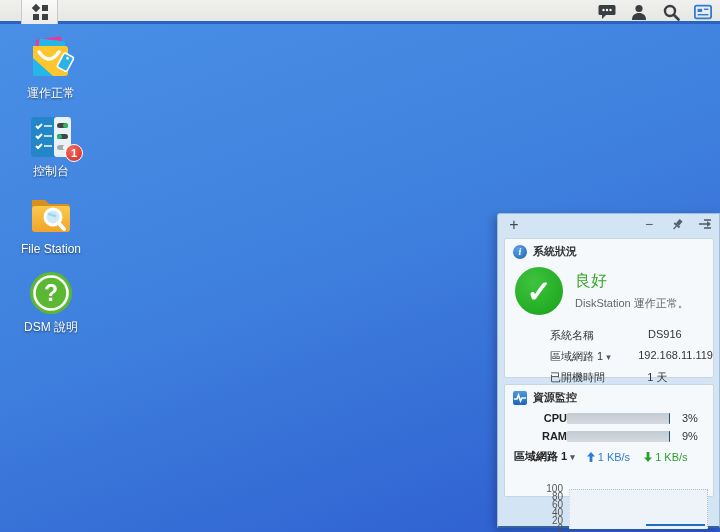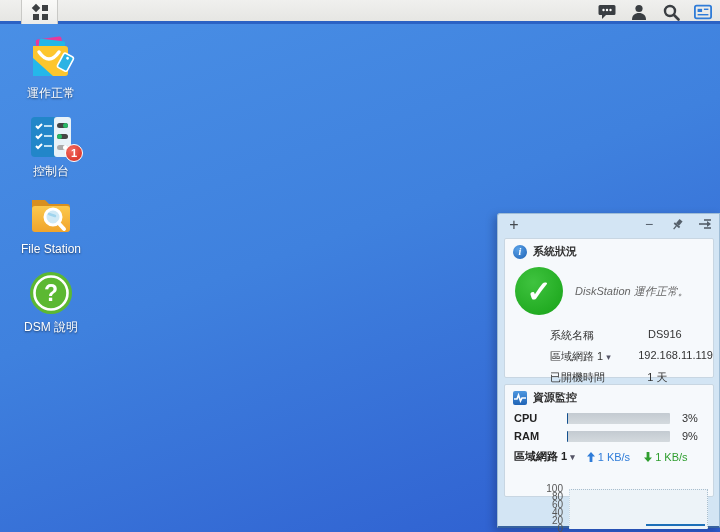--- a/index.html
+++ b/index.html
@@ -90,29 +90,29 @@
   }
 
   .health-status { display:flex; align-items:center; gap:12px; padding:4px 8px 2px 10px; }
   .check-circle {
     width:48px; height:48px; border-radius:50%;
     background:radial-gradient(circle at 38% 32%, #3fc33f, #17a217);
     display:flex; align-items:center; justify-content:center;
     color:#fff; font-size:30px; font-weight:bold;
   }
   .status-word { font-size:16px; color:#3aa62e; margin-bottom:4px; }
-  .status-detail { font-size:11px; color:#666;font-style:italic; }
+  .status-detail { font-size:11px; color:#666; }
 
   .kv-rows { margin-top:8px;margin-left:36px; }
   .kv-row { display:flex; padding:3px 0 3px 9px; font-size:11px; }
   .kv-label { width:98px; color:#333; }
   .kv-value { color:#333; }
   .caret { color:#556; font-size:9px; margin-left:3px; }
 
-  .meter-row { display:flex; align-items:center; padding:2px 12px 2px 9px; font-size:11px; height:18px; }
+  .meter-row { display:flex; align-items:center; padding:2px 12px 2px 9px; font-size:11px; height:18px;text-align:right; }
   .meter-label { width:53px; color:#222; font-weight:bold; }
   .meter-track {
     width:103px; height:11px; background:linear-gradient(#c3cad1,#d4dade);
     border-radius:1px; overflow:hidden; position:relative;
   }
   .meter-fill { height:100%; background:linear-gradient(#4f98e0,#1f64b6); border-right:1px solid #12508f; }
   .meter-val { margin-left:12px; color:#333; }
 
   .net-row { display:flex; align-items:center; padding:4px 0 2px 9px; font-size:11px; color:#222; }
   .net-label { font-weight:bold; }
@@ -274,20 +274,21 @@
   </div>
 
   <div class="card card-health">
     <div class="card-title-row">
       <div class="info-ic">i</div>
       <div class="card-title">系統狀況</div>
     </div>
     <div class="health-status">
       <div class="check-circle">✓</div>
       <div>
+        <div class="status-word">良好</div>
         <div class="status-detail">DiskStation 運作正常。</div>
       </div>
     </div>
     <div class="kv-rows">
       <div class="kv-row">
         <span class="kv-label">系統名稱</span>
         <span class="kv-value">DS916</span>
       </div>
       <div class="kv-row">
         <span class="kv-label"><span>區域網路 1</span><span class="caret">▾</span></span>

